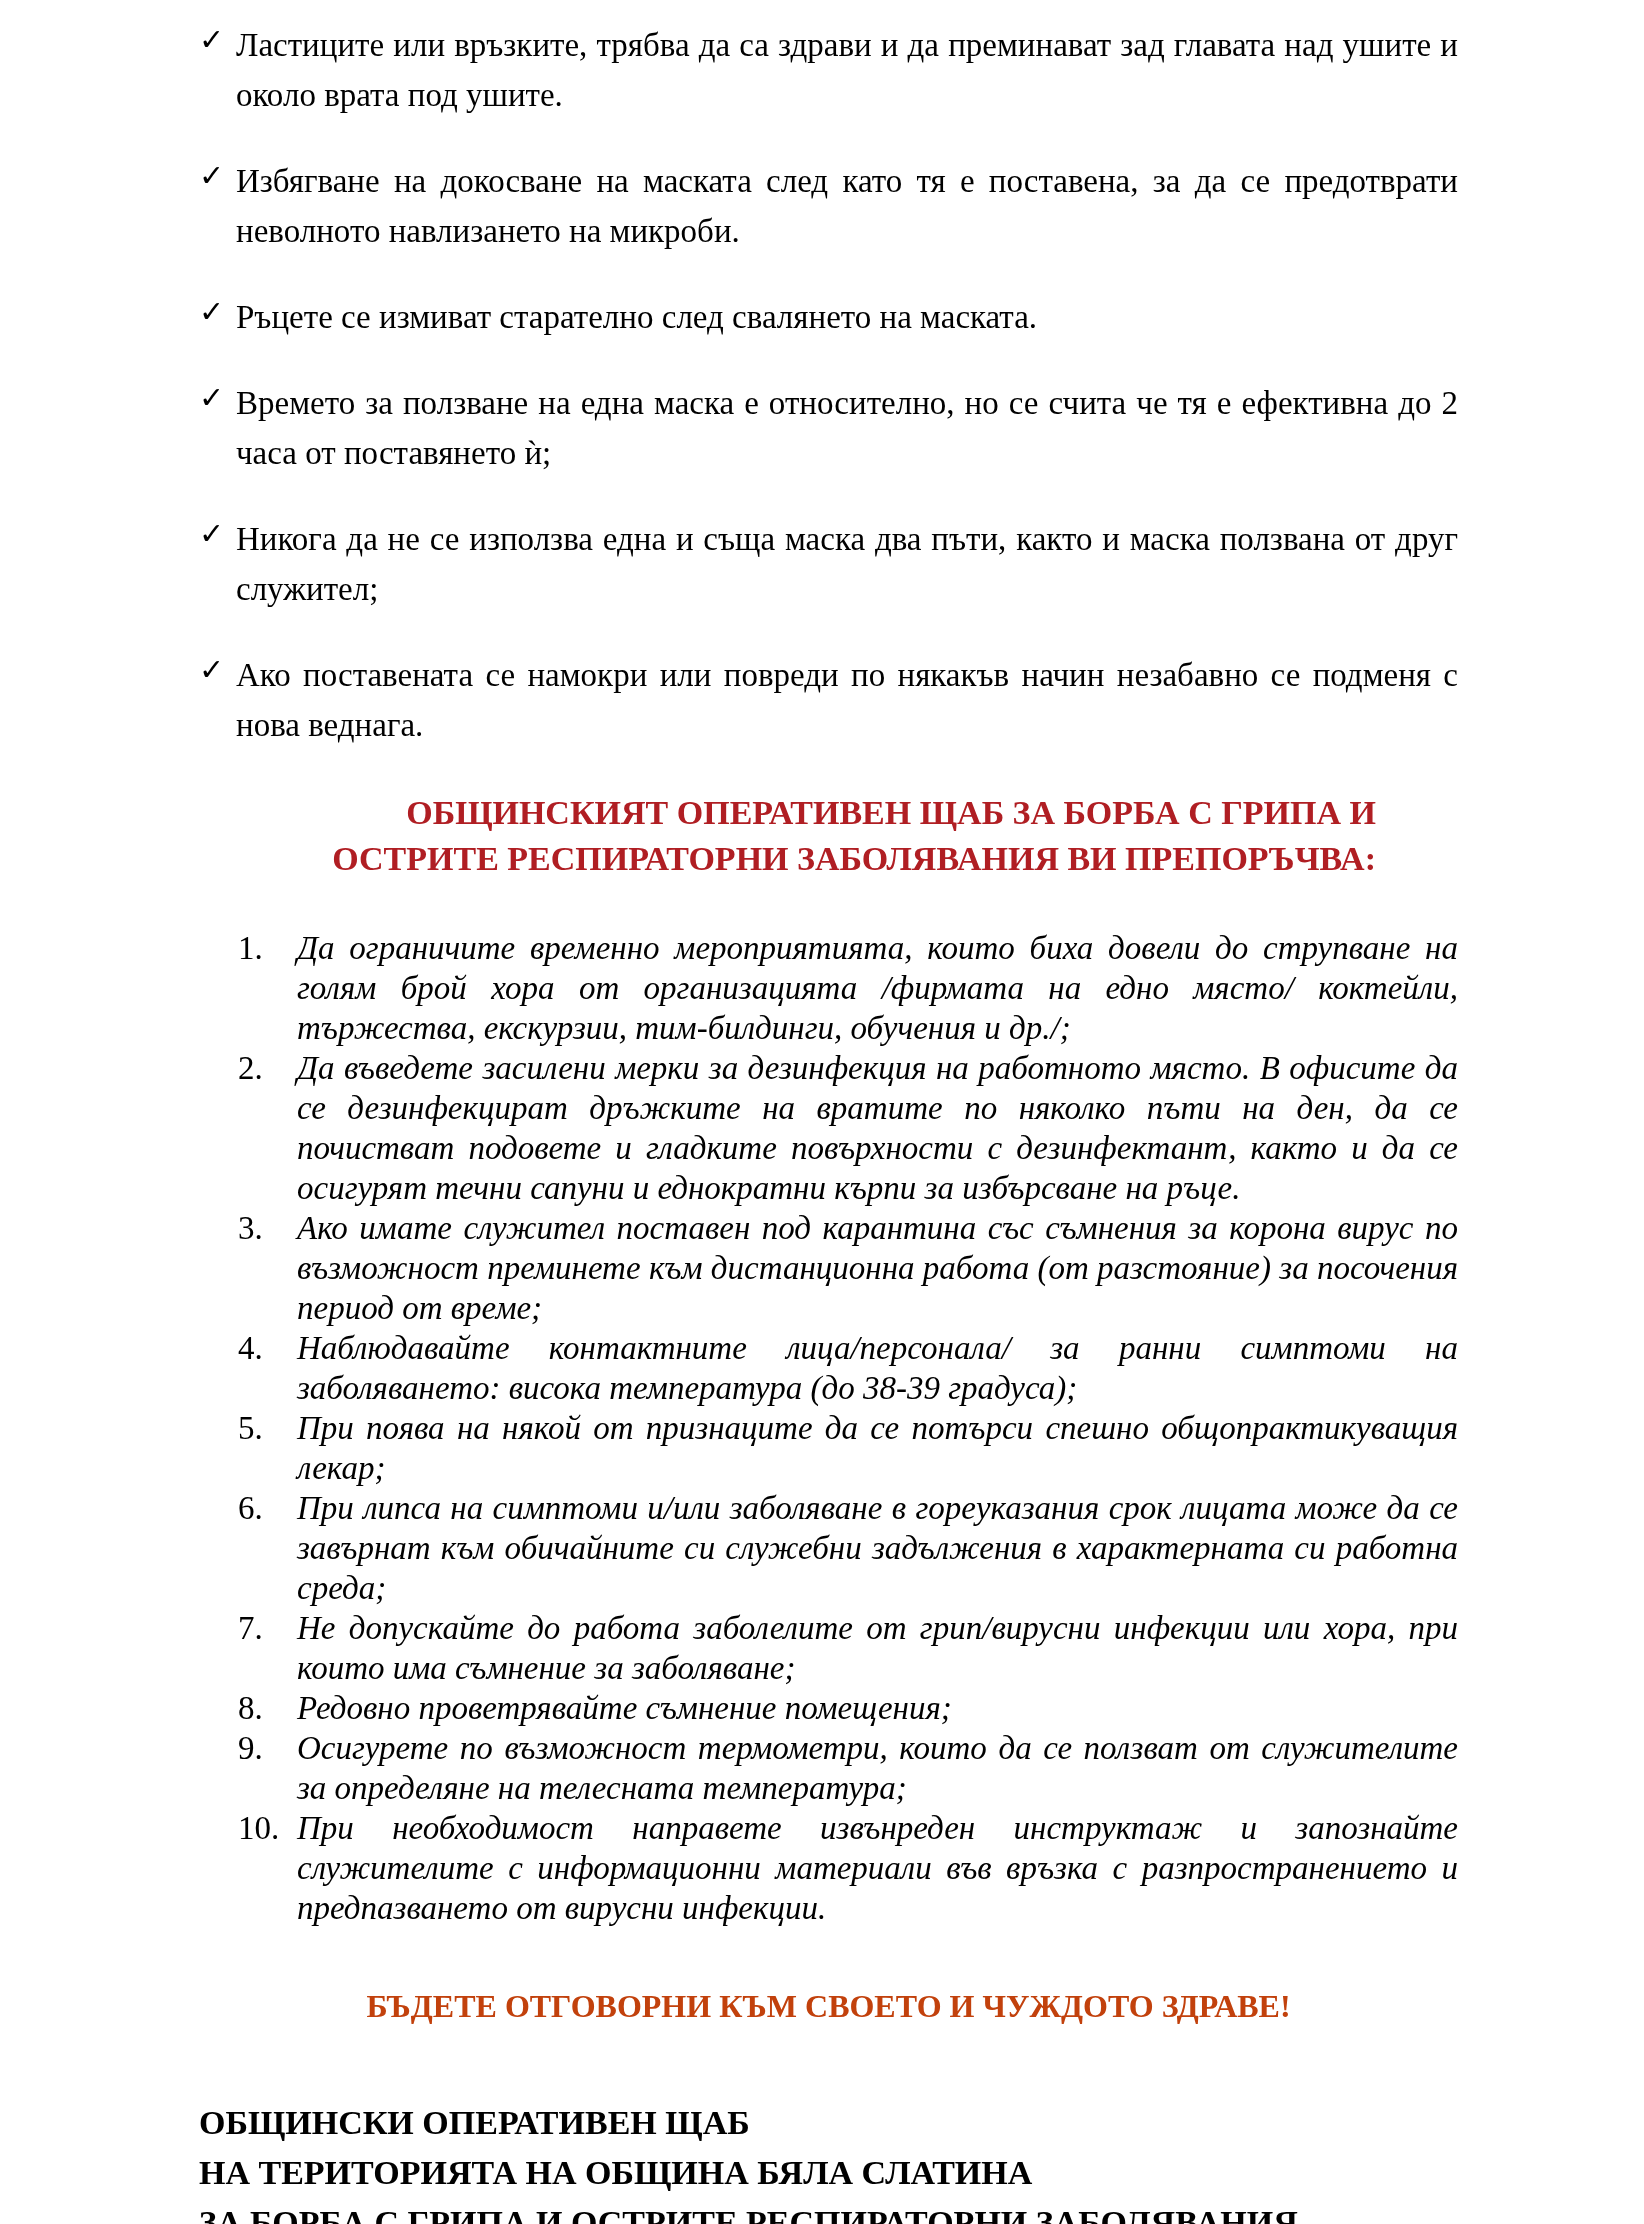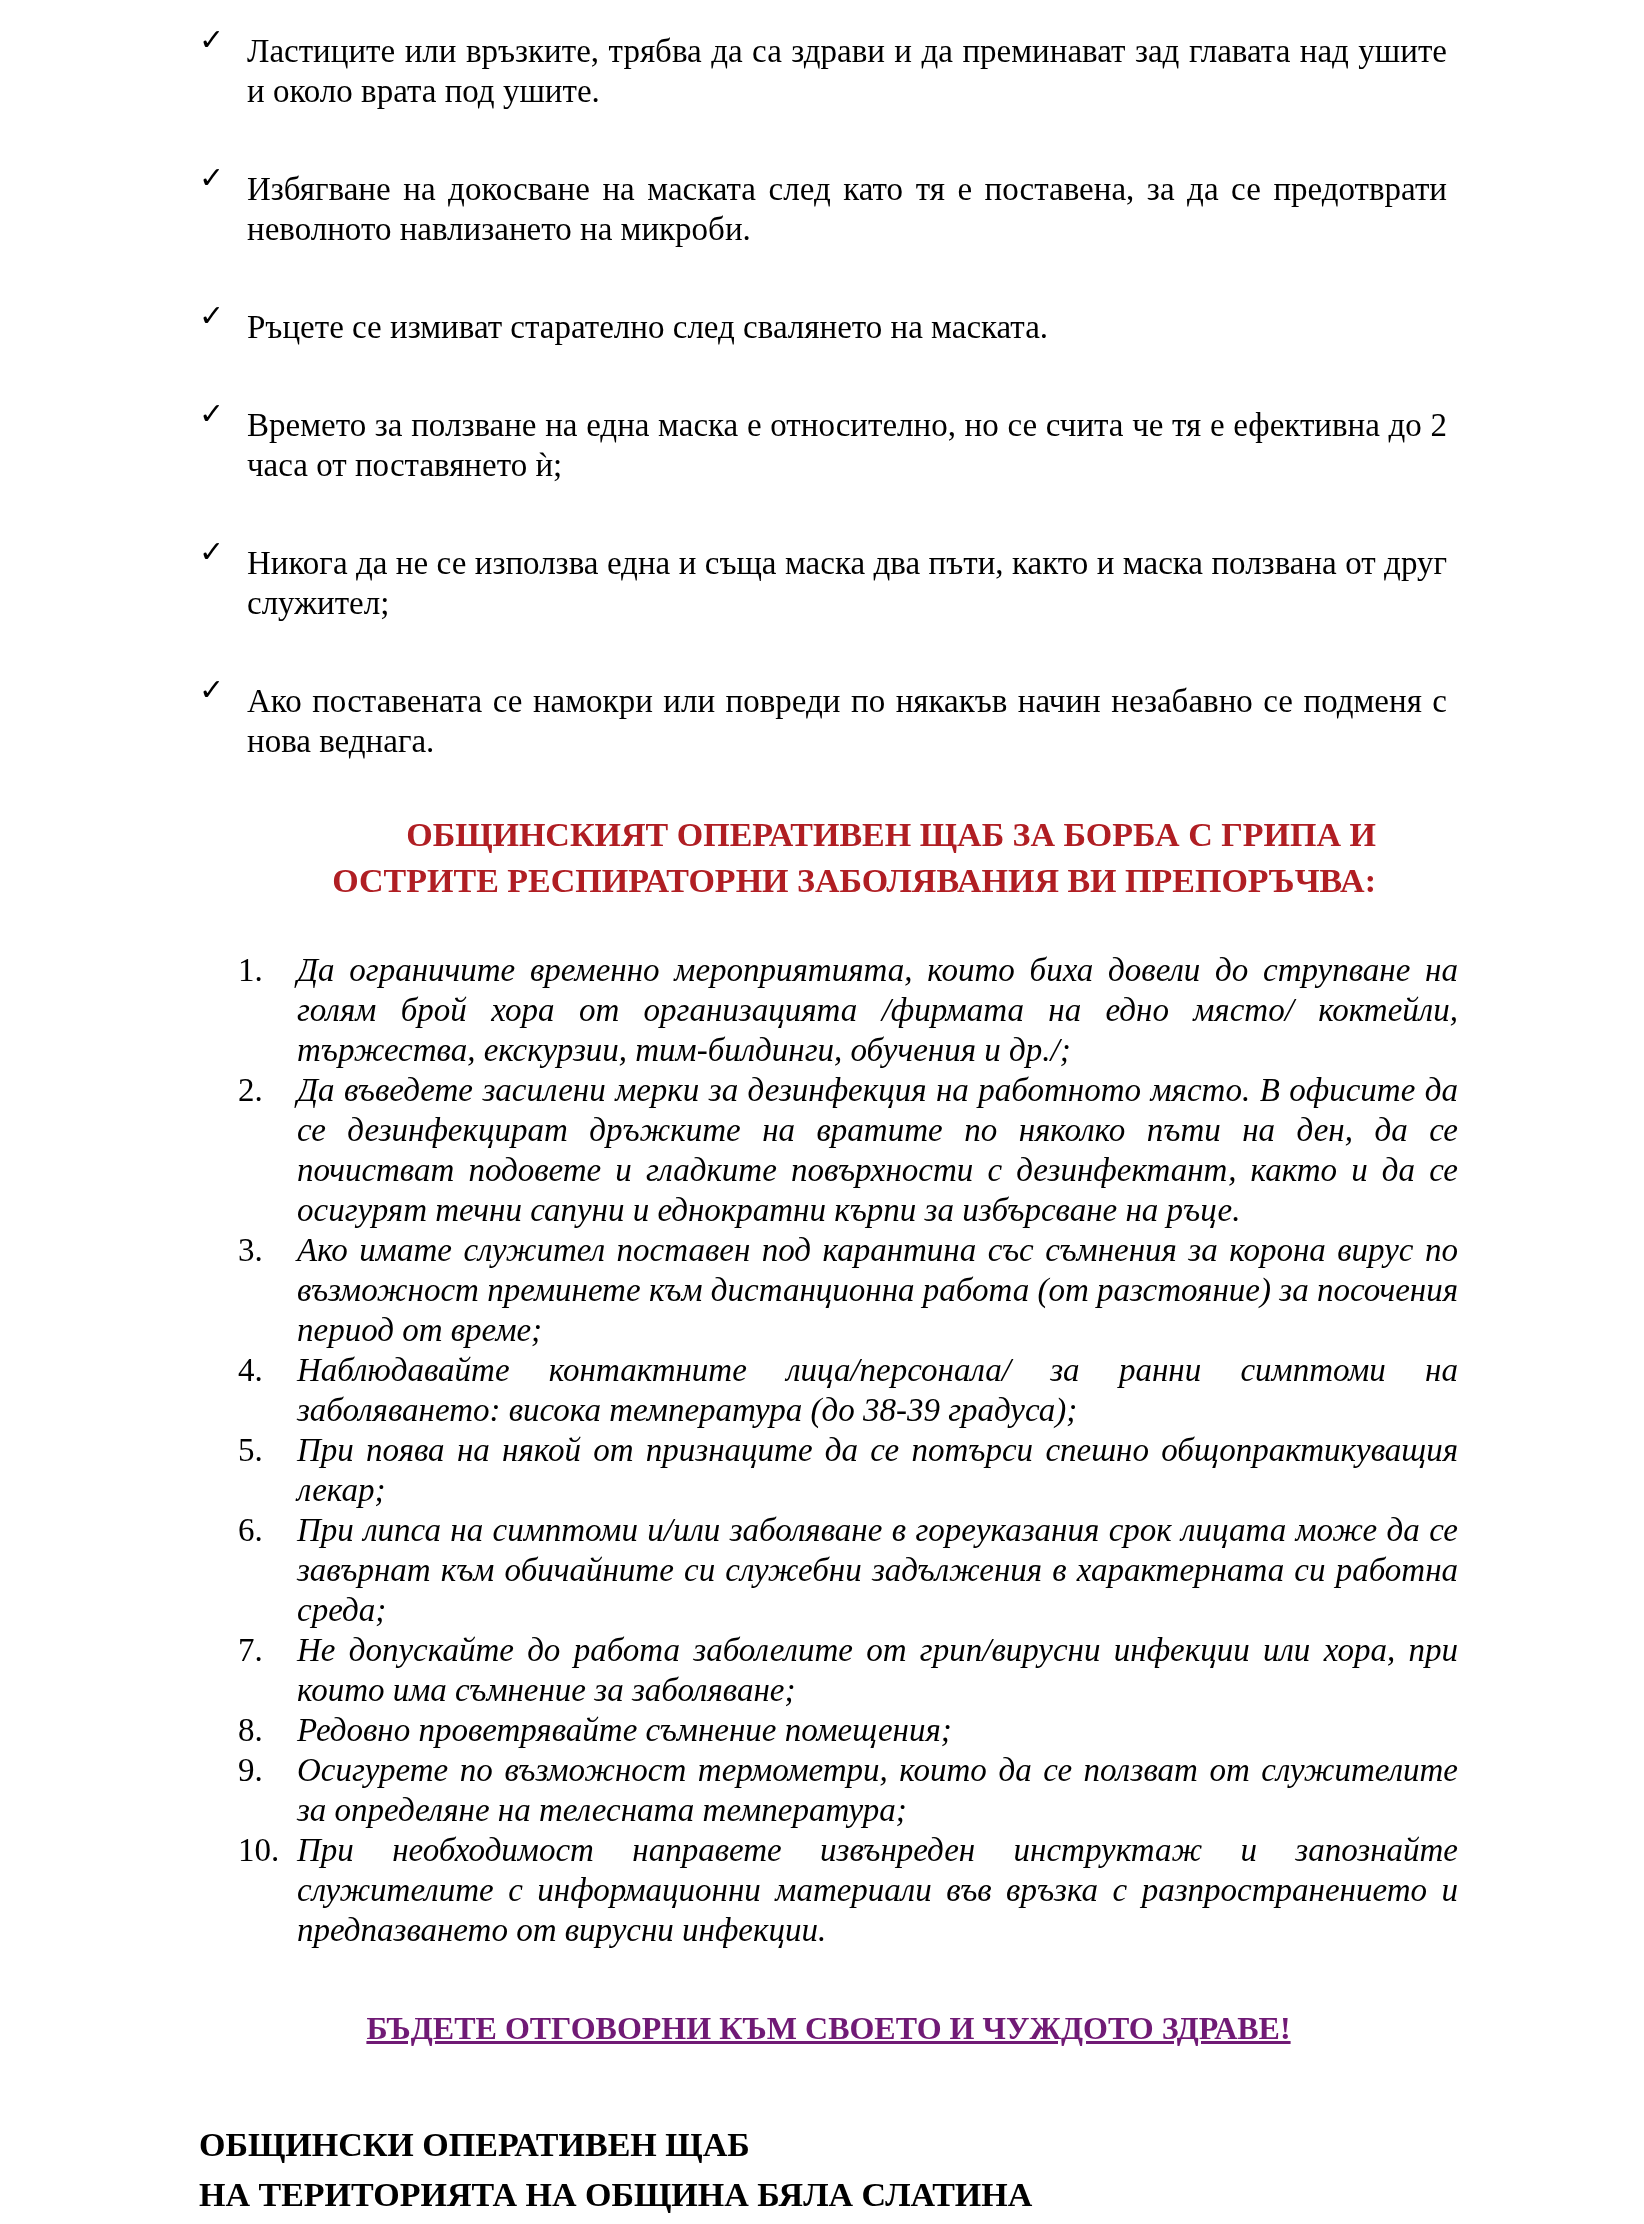--- a/index.html
+++ b/index.html
@@ -26,23 +26,23 @@
     margin-bottom: 36px;
   }
   .check-icon {
     flex: none;
     width: 37px;
     font-size: 30px;
     line-height: 40px;
   }
   .check-text {
     flex: 1;
-    margin: 11px;
+    margin: 0;
     text-align: justify;
-    line-height: 40px;
+    line-height: 50px;
   }
   
   .red-heading {
     color: #b01e23;
     font-weight: bold;
     text-align: right;
     font-size: 34px;
     line-height: 46px;
     max-width: 1095px;
     margin: 40px auto 0 auto;
@@ -64,27 +64,26 @@
   }
   .rec-text {
     flex: 1;
     margin: 0;
     text-align: justify;
     line-height: 40px;
     font-style: italic;
   }
   
   .slogan {
-    color: #701a75;
+    color: #c2410c;
     font-weight: bold;
     text-align: center;
     font-size: 32px;
     line-height: 44px;
     margin: 56px 0 0 0;
-    text-decoration: underline;
   }
   .signature {
     margin-top: 70px;
     font-size: 34px;
     line-height: 50px;
   }
   .signature p {
     margin: 0;
     font-weight: bold;
   }

